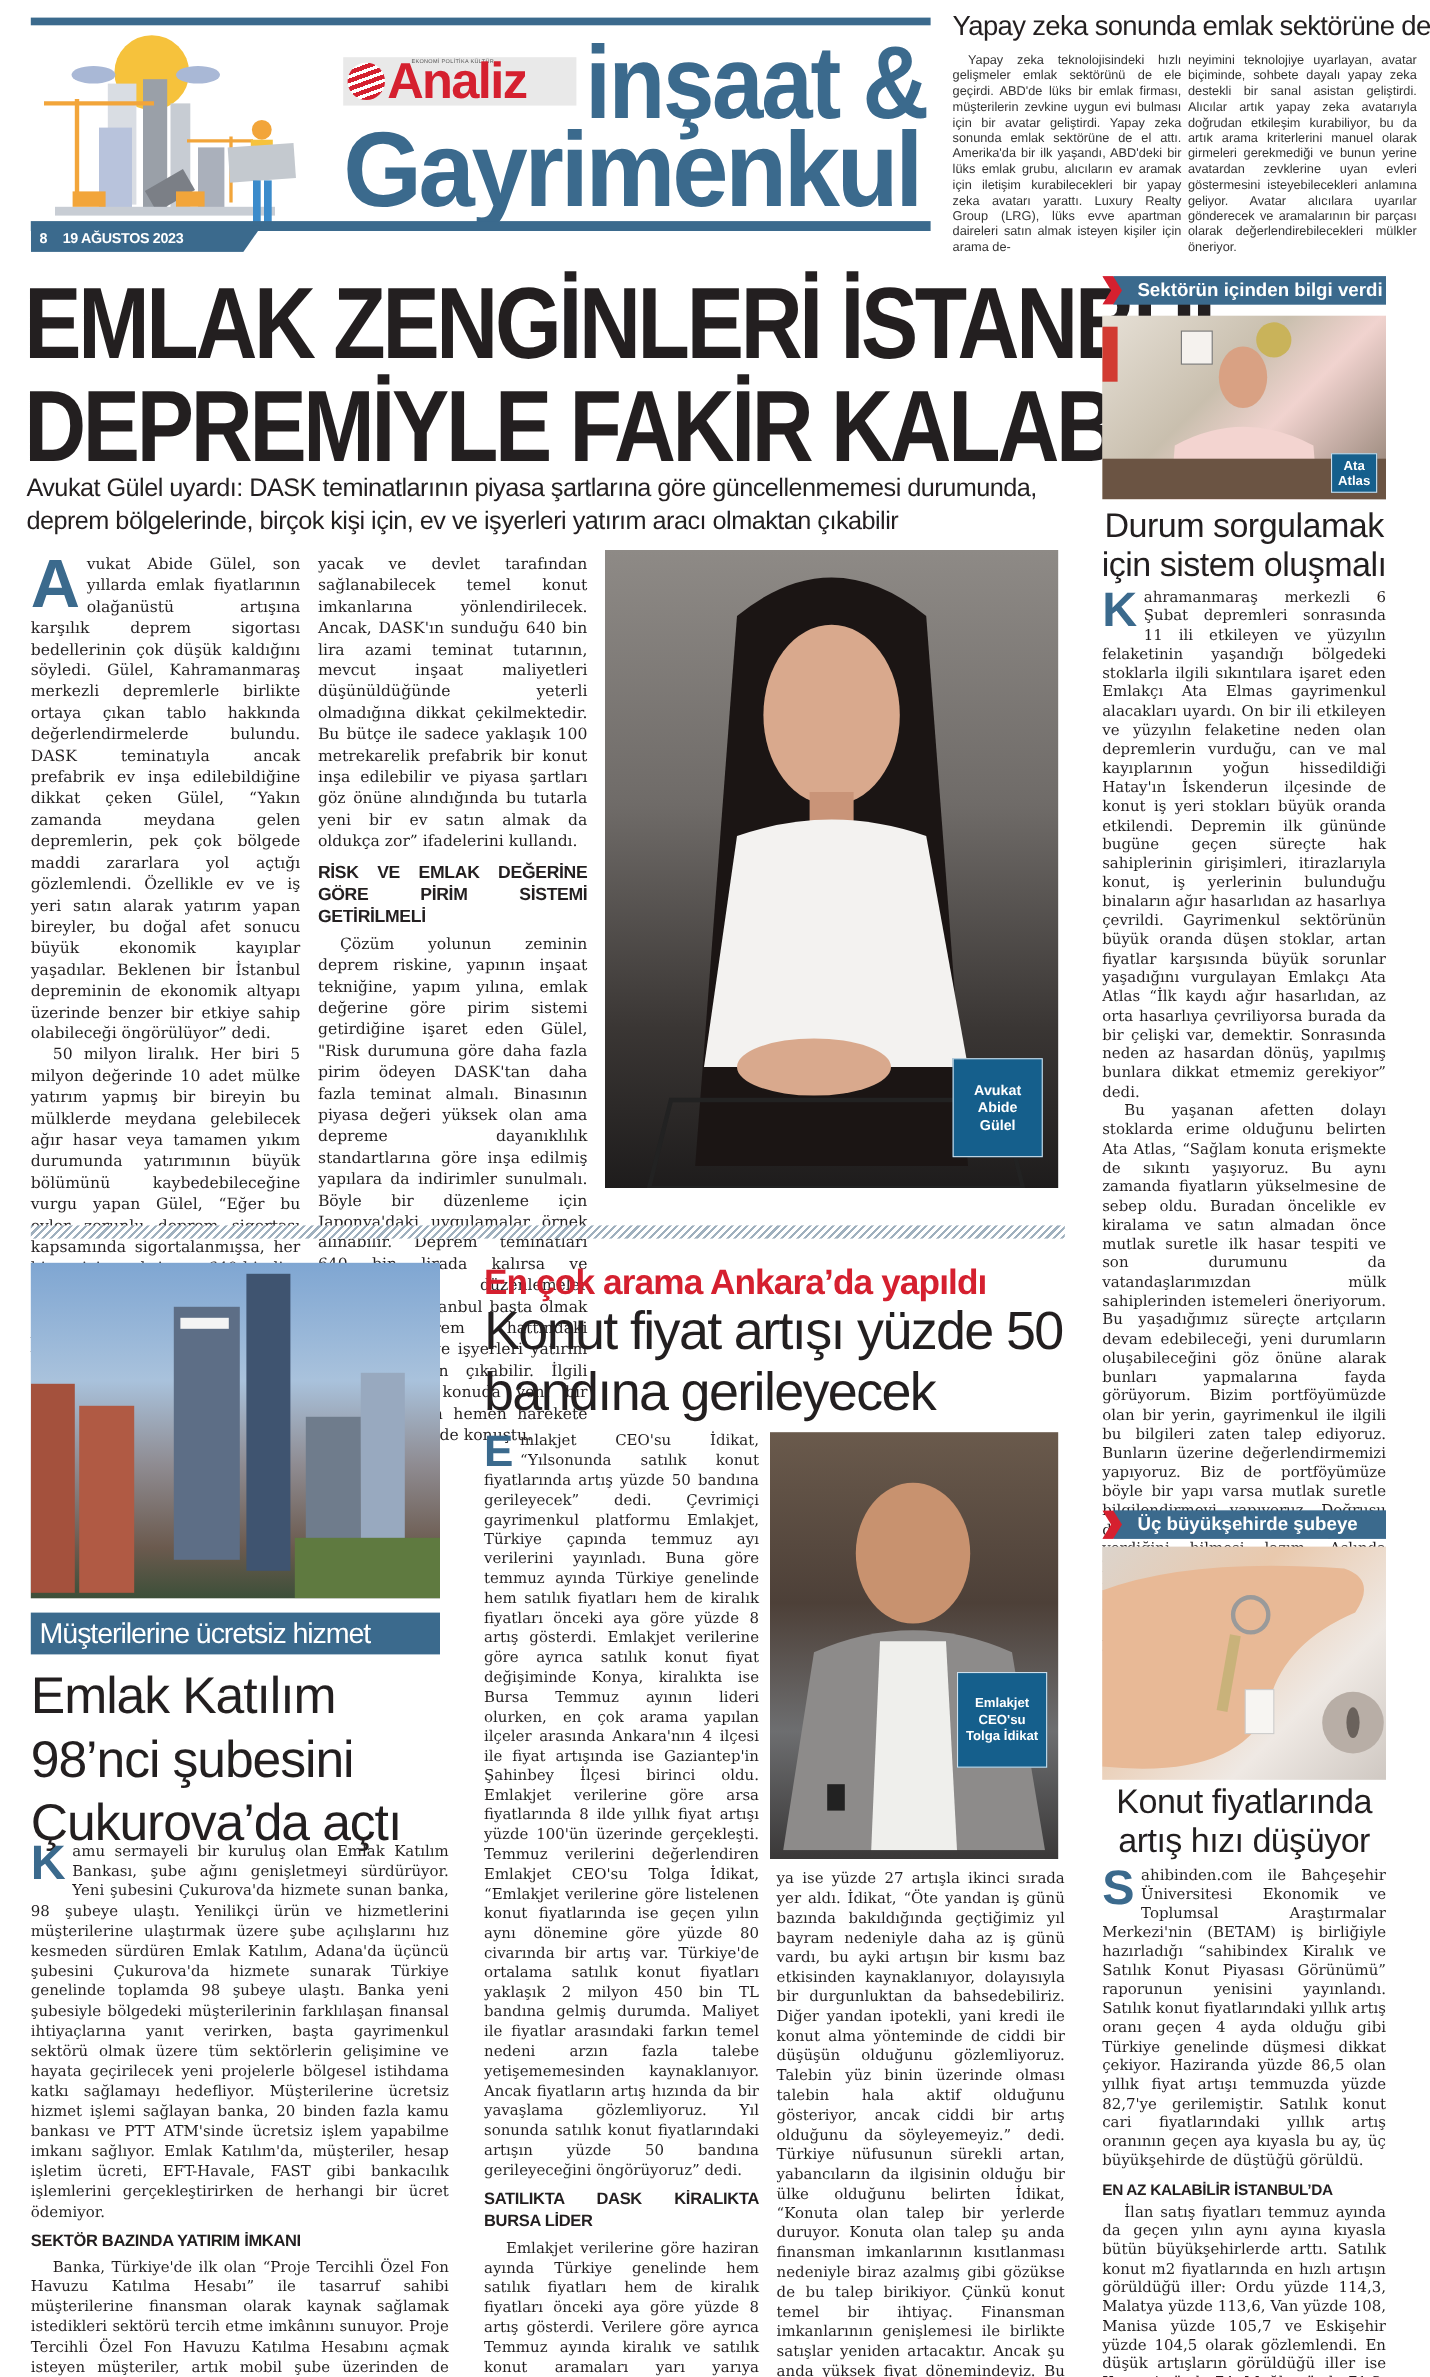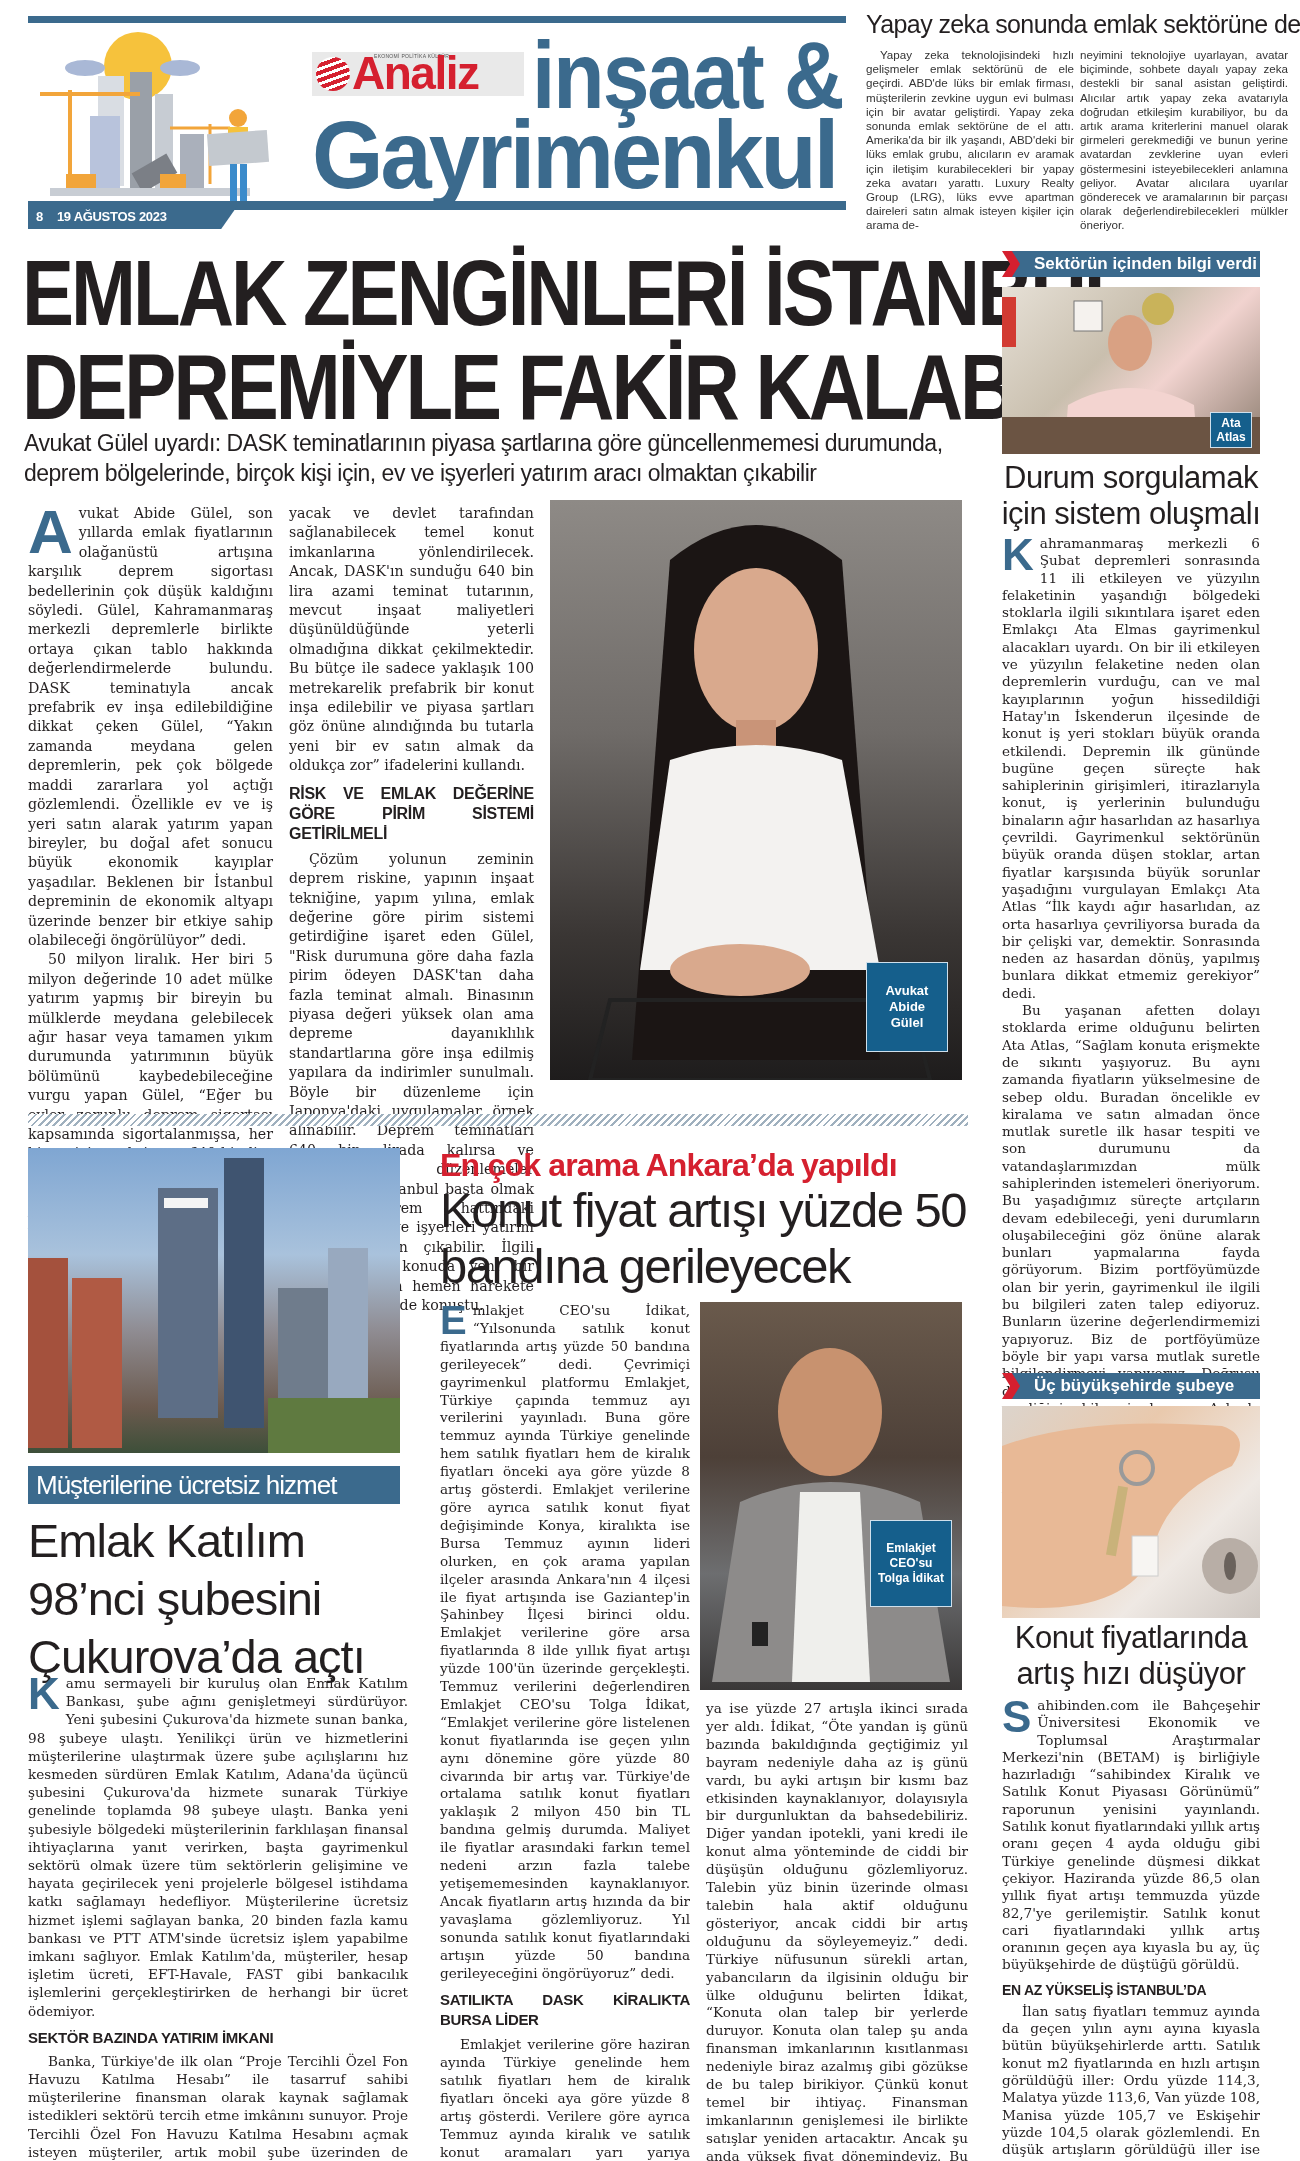--- a/index.html
+++ b/index.html
@@ -203,21 +203,21 @@
     <circle cx="135" cy="62" r="16" fill="none" stroke="#9a9a9a" stroke-width="4"></circle>
     <rect x="110" y="80" width="10" height="70" fill="#c9b27a" transform="rotate(10 115 115)"></rect>
     <rect x="130" y="130" width="26" height="40" fill="#f7f5f2" stroke="#ccc"></rect>
     <circle cx="228" cy="160" r="28" fill="#b8aea6"></circle>
     <ellipse cx="228" cy="160" rx="6" ry="14" fill="#6a625c"></ellipse>
   </svg>
 </div>
 <div class="abs side-head" style="left:998px; top:1620px; width:266px;">Konut fiyatlarında artış hızı düşüyor</div>
 <div class="abs body-col" style="left:1002px; top:1697px; width:258px; font-size:13.6px; line-height:17.3px;">
   <p class="noindent"><span class="drop" style="font-size:44px; line-height:36px;">S</span><span>ahibinden.com ile Bahçeşehir Üniversitesi Ekonomik ve Toplumsal Araştırmalar Merkezi'nin (BETAM) iş birliğiyle hazırladığı “sahibindex Kiralık ve Satılık Konut Piyasası Görünümü” raporunun yenisini yayınlandı. Satılık konut fiyatlarındaki yıllık artış oranı geçen 4 ayda olduğu gibi Türkiye genelinde düşmesi dikkat çekiyor. Haziranda yüzde 86,5 olan yıllık fiyat artışı temmuzda yüzde 82,7'ye gerilemiştir. Satılık konut cari fiyatlarındaki yıllık artış oranının geçen aya kıyasla bu ay, üç büyükşehirde de düştüğü görüldü.</span></p>
-  <div class="subhead" style="font-size:14px; margin:6px 0 3px;">EN AZ YÜKSELİŞ İSTANBUL’DA</div>
+  <div class="subhead" style="font-size:14px; margin:6px 0 3px;">EN AZ KALABİLİR İSTANBUL’DA</div>
   <p>İlan satış fiyatları temmuz ayında da geçen yılın aynı ayına kıyasla bütün büyükşehirlerde arttı. Satılık konut m2 fiyatlarında en hızlı artışın görüldüğü iller: Ordu yüzde 114,3, Malatya yüzde 113,6, Van yüzde 108, Manisa yüzde 105,7 ve Eskişehir yüzde 104,5 olarak gözlemlendi. En düşük artışların görüldüğü iller ise Kayseri yüzde 74, Muğla yüzde 71,3, Şanlıurfa yüzde 69,7, İstanbul yüzde 67,6 ve Diyarbakır yüzde 60,2 oldu.</p>
 </div>
 
 <div class="abs photo-city">
   <svg width="372" height="305" viewBox="0 0 372 305">
     <rect x="130" y="40" width="60" height="230" fill="#5d6e86"></rect>
     <rect x="196" y="10" width="40" height="270" fill="#3f5470"></rect>
     <rect x="136" y="50" width="44" height="10" fill="#f4f4f4"></rect>
     <rect x="0" y="110" width="40" height="190" fill="#a4513d"></rect>
     <rect x="44" y="130" width="50" height="170" fill="#b05a44"></rect>

